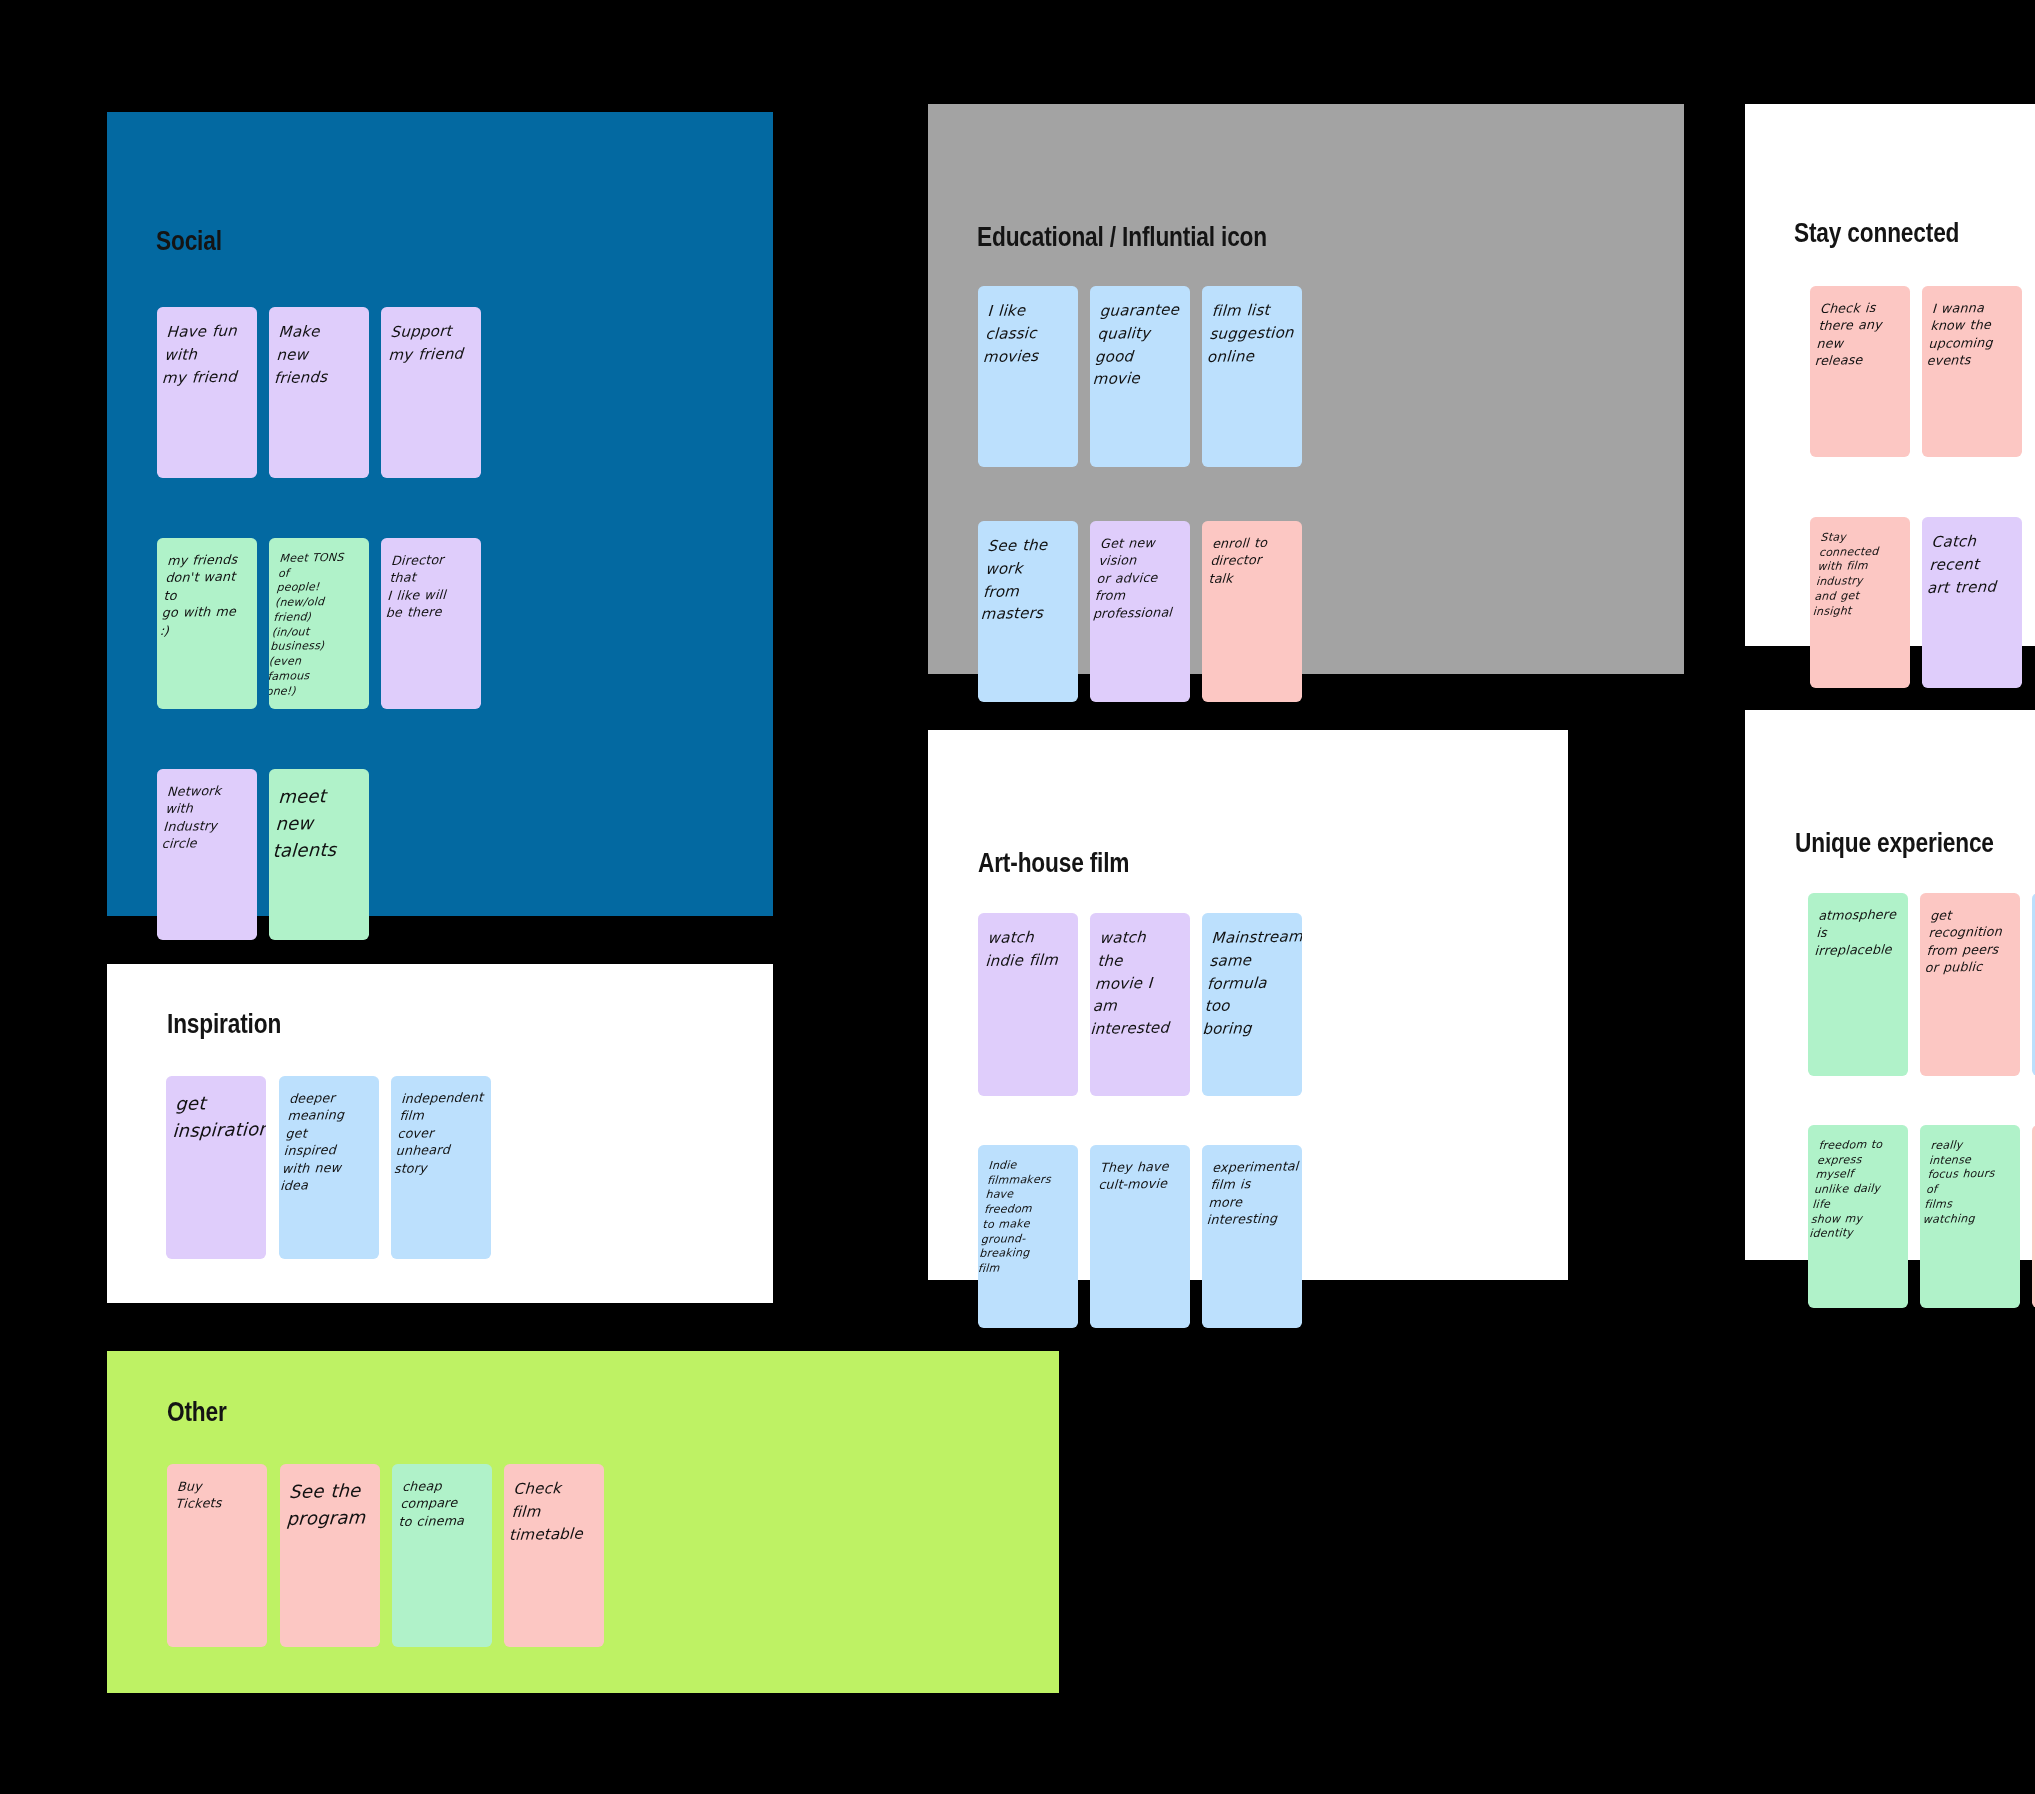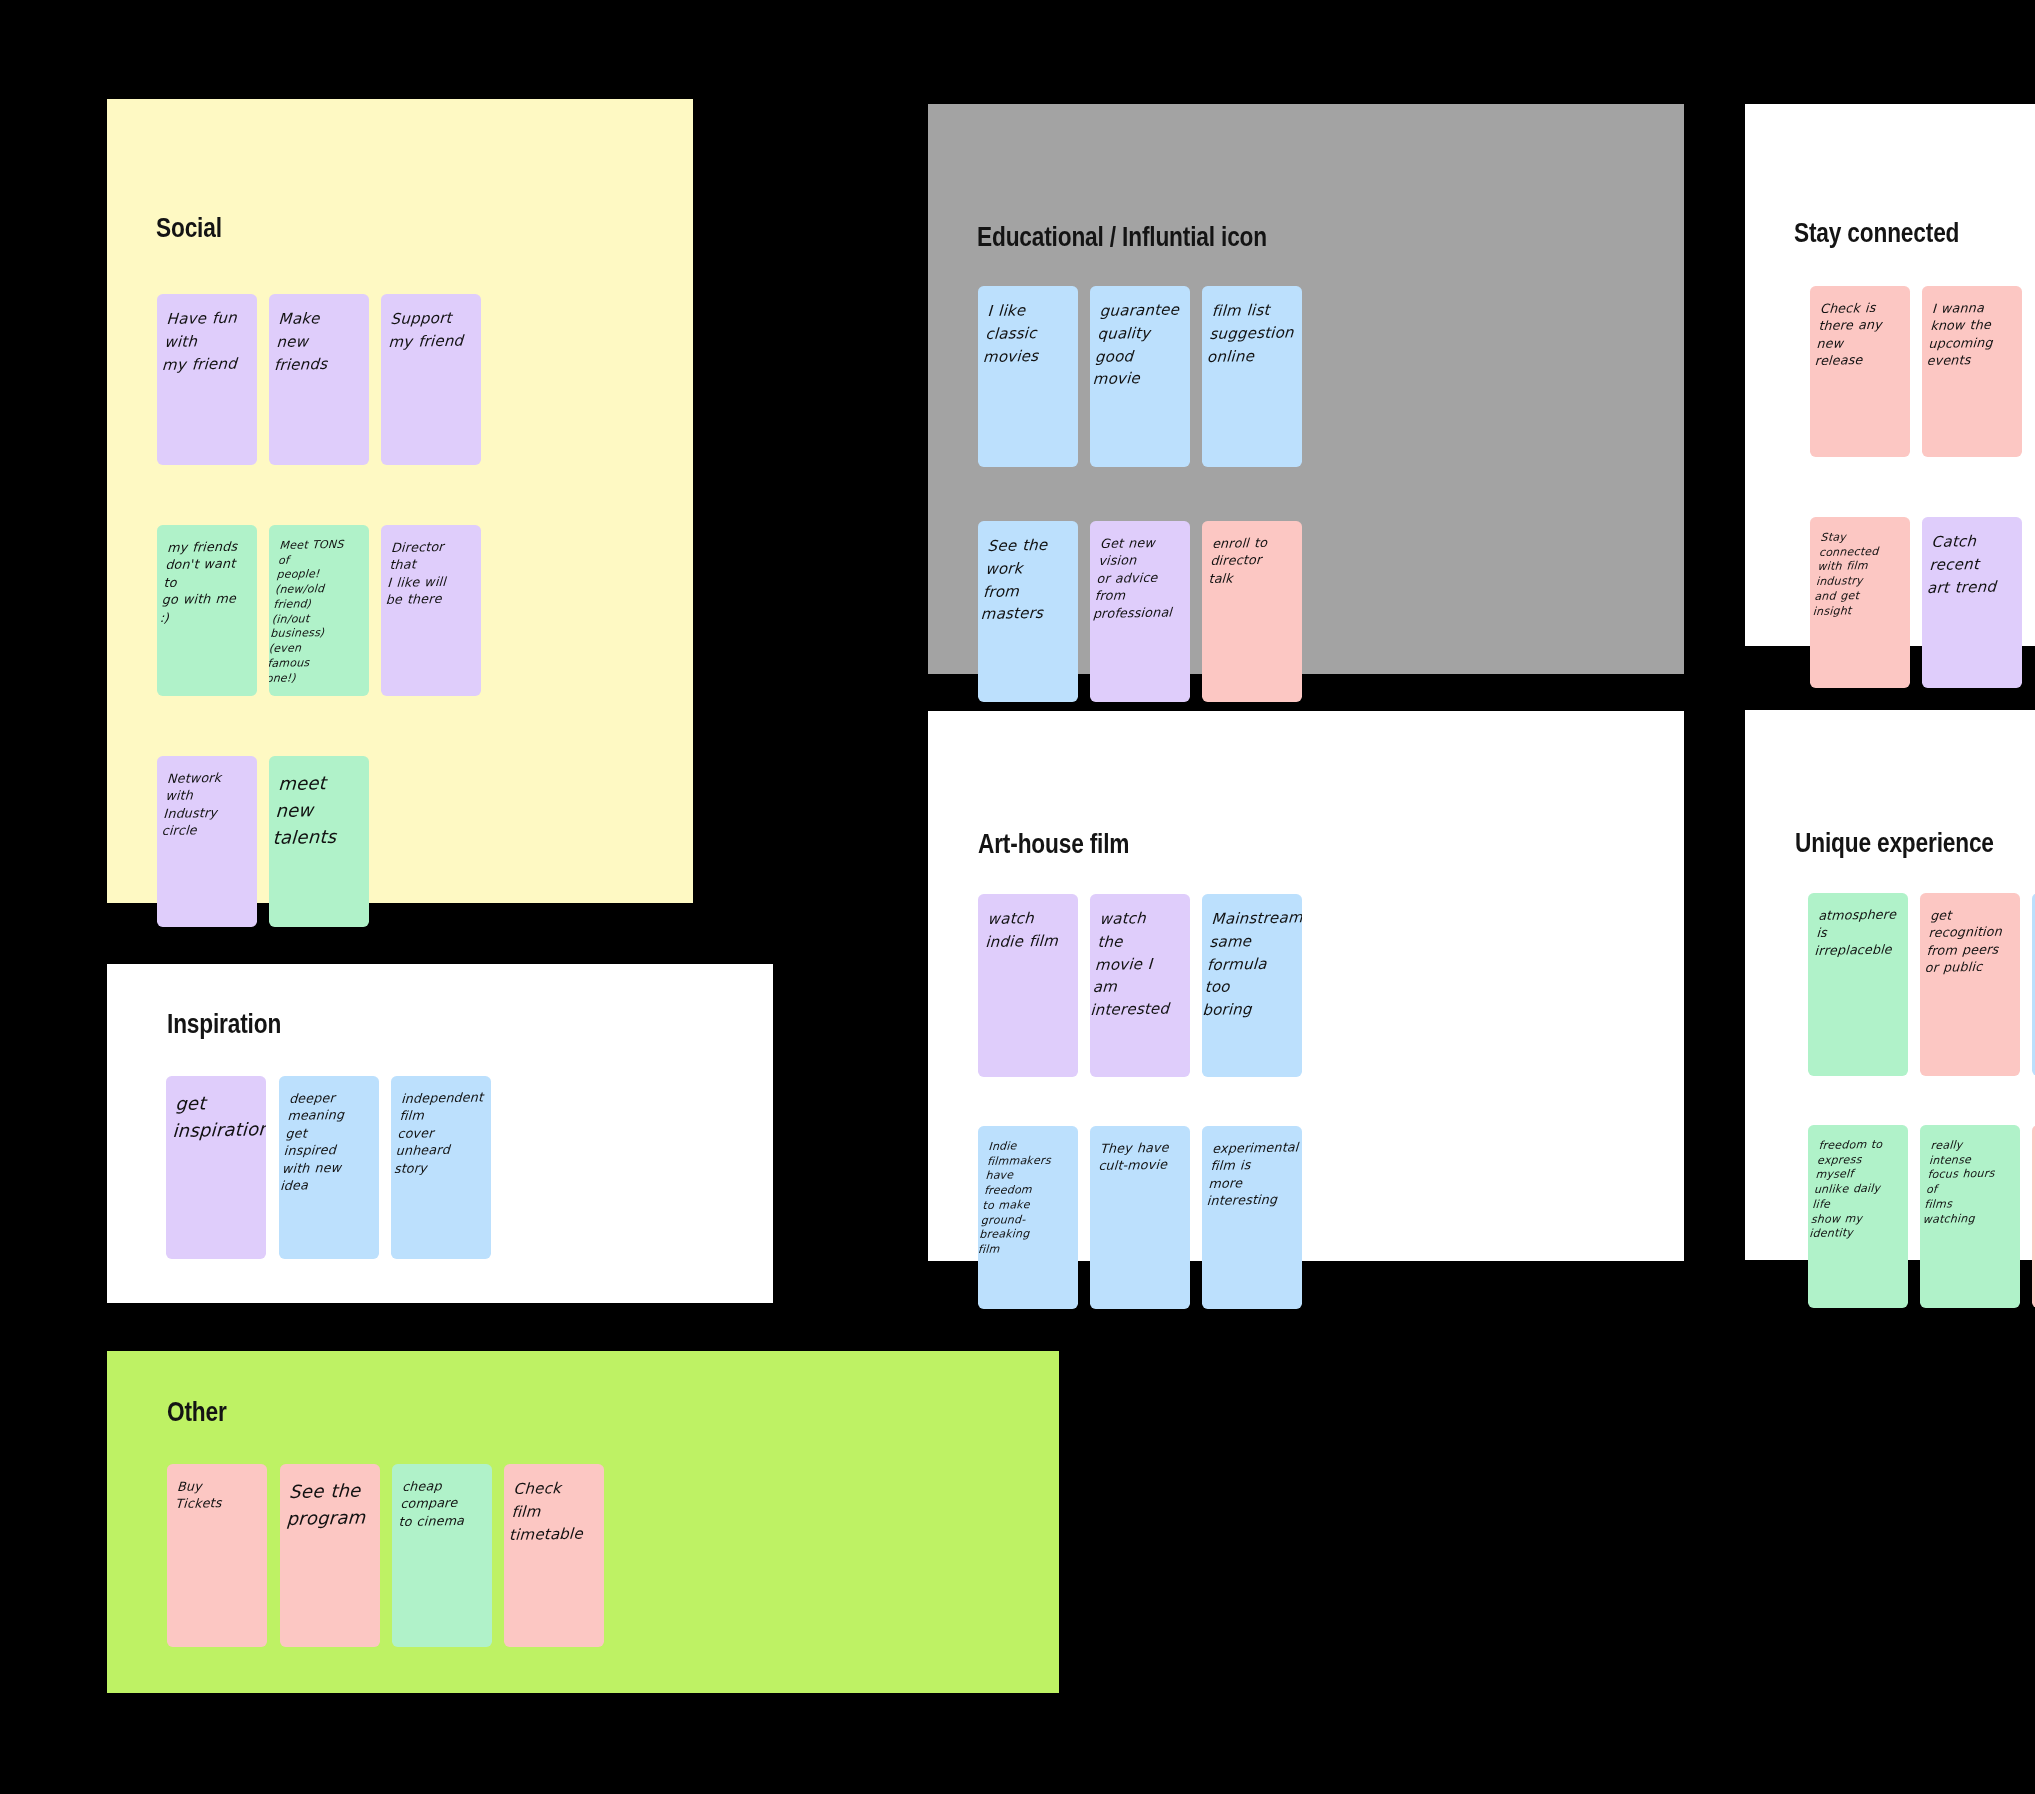--- a/index.html
+++ b/index.html
@@ -77,21 +77,21 @@
   .c-purple { background: #dfcdfb; }
   .c-green  { background: #b0f2c9; }
   .c-blue   { background: #bce0fd; }
   .c-pink   { background: #fcc7c3; }
 </style>
 </head>
 <body style="background: rgb(0, 0, 0);">
 
 <div class="board">
 
-  <section class="panel" style="left: 107px; top: 99px; width: 586px; height: 804px; background: #fef9c3;">
+  <section class="panel" style="left: 107px; top: 112px; width: 666px; height: 804px; background: #0369a1;">
     <div class="panel-title" style="left:49px; top:114px;">Social</div>
 
     <div class="note c-purple" style="left: 50px; top: 195px; width: 100px; height: 171px; background: rgb(223, 205, 251);">
       <span class="note-text">Have fun with
 my friend</span>
     </div>
     <div class="note c-purple" style="left: 162px; top: 195px; width: 100px; height: 171px; background: rgb(223, 205, 251);">
       <span class="note-text">Make new
 friends</span>
     </div>
@@ -183,21 +183,21 @@
 with film industry
 and get insight</span>
     </div>
     <div class="note c-purple" style="left: 177px; top: 413px; width: 100px; height: 171px; background: rgb(223, 205, 251);">
       <span class="note-text">Catch recent
 art trend</span>
     </div>
 
   </section>
 
-  <section class="panel" style="left: 928px; top: 711px; width: 756px; height: 550px; background: rgb(255, 255, 255);">
+  <section class="panel" style="left: 928px; top: 730px; width: 640px; height: 550px; background: rgb(255, 255, 255);">
     <div class="panel-title" style="left:50px; top:118px;">Art-house film</div>
 
     <div class="note c-purple" style="left: 50px; top: 183px; width: 100px; height: 183px; background: rgb(223, 205, 251);">
       <span class="note-text">watch
 indie film</span>
     </div>
     <div class="note c-purple" style="left: 162px; top: 183px; width: 100px; height: 183px; background: rgb(223, 205, 251);">
       <span class="note-text">watch the
 movie I am
 interested</span>

